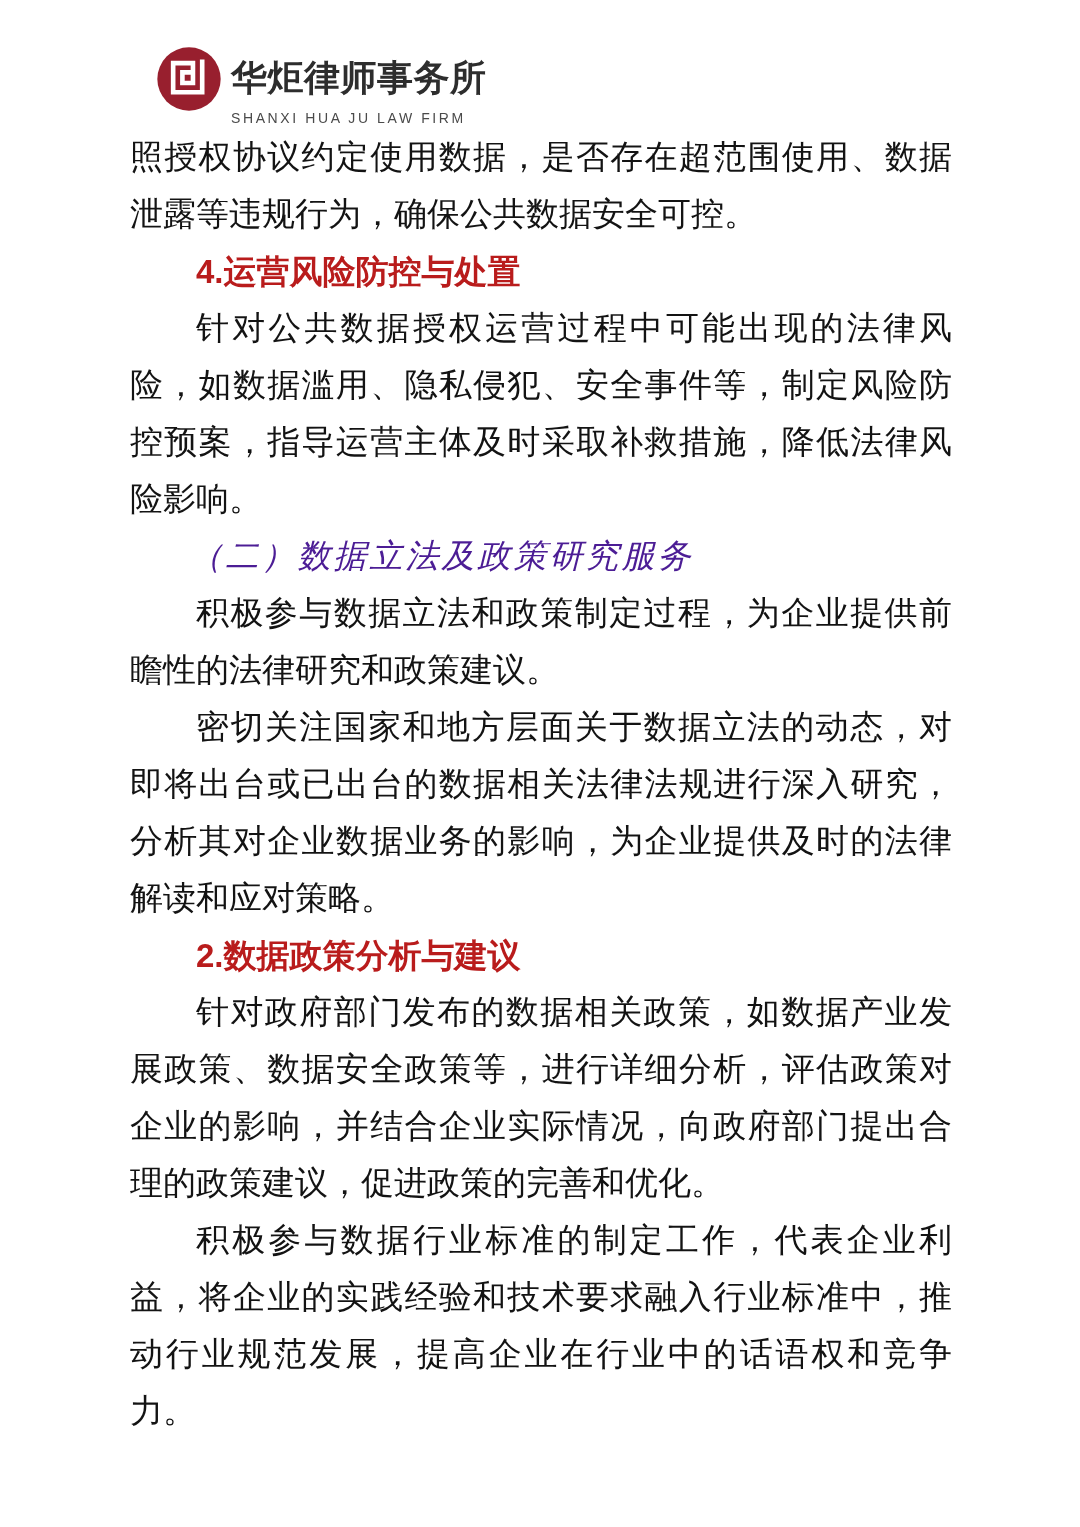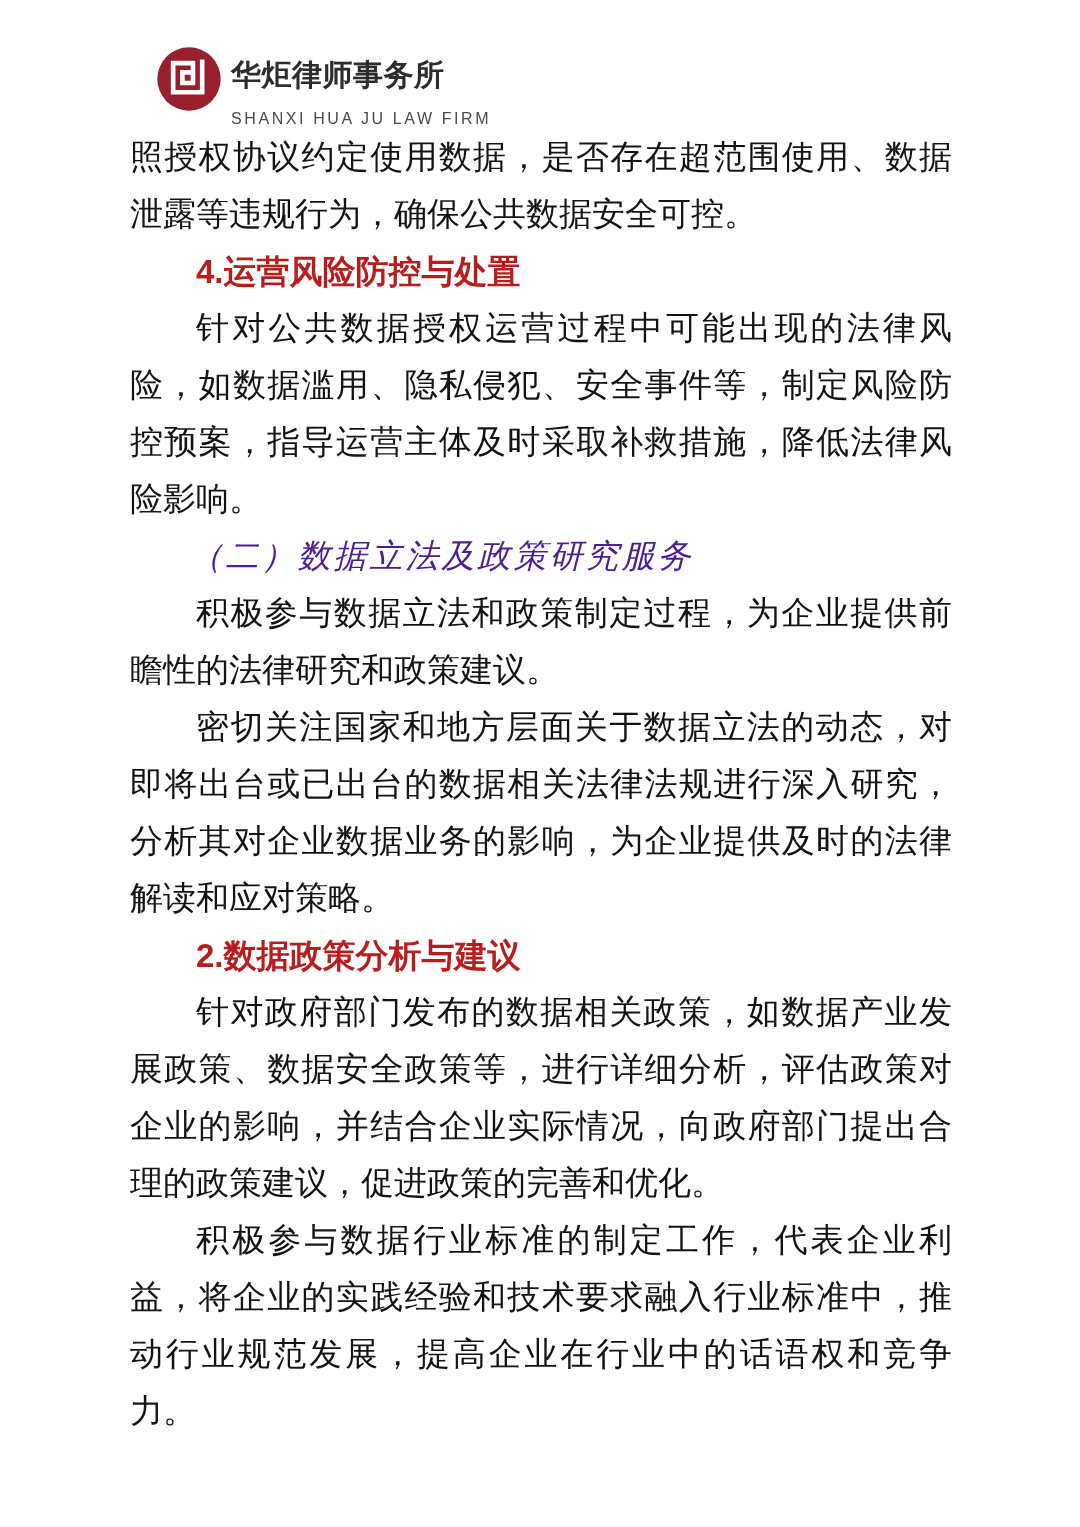--- a/index.html
+++ b/index.html
@@ -32,34 +32,34 @@
     height: 66px;
     flex: 0 0 auto;
   }
   .brand-text {
     display: flex;
     flex-direction: column;
     margin-top: 12px;
   }
   .firm-cn {
     font-family: "Liberation Sans", "DejaVu Sans", sans-serif;
-    font-size: 30px;
+    font-size: 36px;
     font-weight: 700;
     color: #2d2d2d;
     letter-spacing: 0.5px;
     line-height: 1.1;
     white-space: nowrap;
   }
   .firm-en {
     font-family: "Liberation Sans", "DejaVu Sans", sans-serif;
-    font-size: 16px;
+    font-size: 14px;
     font-weight: 500;
     color: #4a4a4a;
     letter-spacing: 2.6px;
-    margin-top: 19px;
+    margin-top: 12px;
     white-space: nowrap;
   }
 
   
   .doc {
     position: absolute;
     left: 130px;
     top: 129px;
     width: 822px;
     font-size: 33px;

